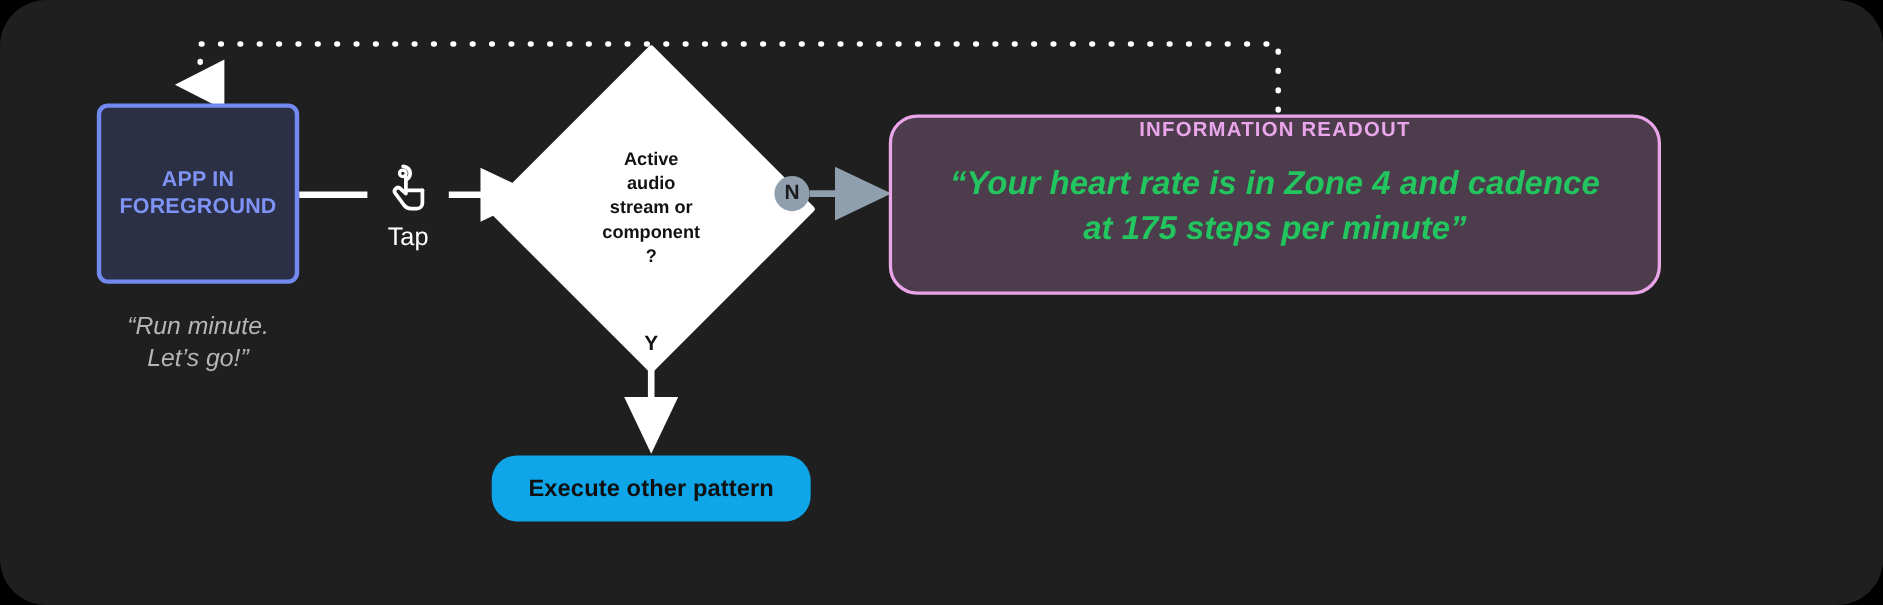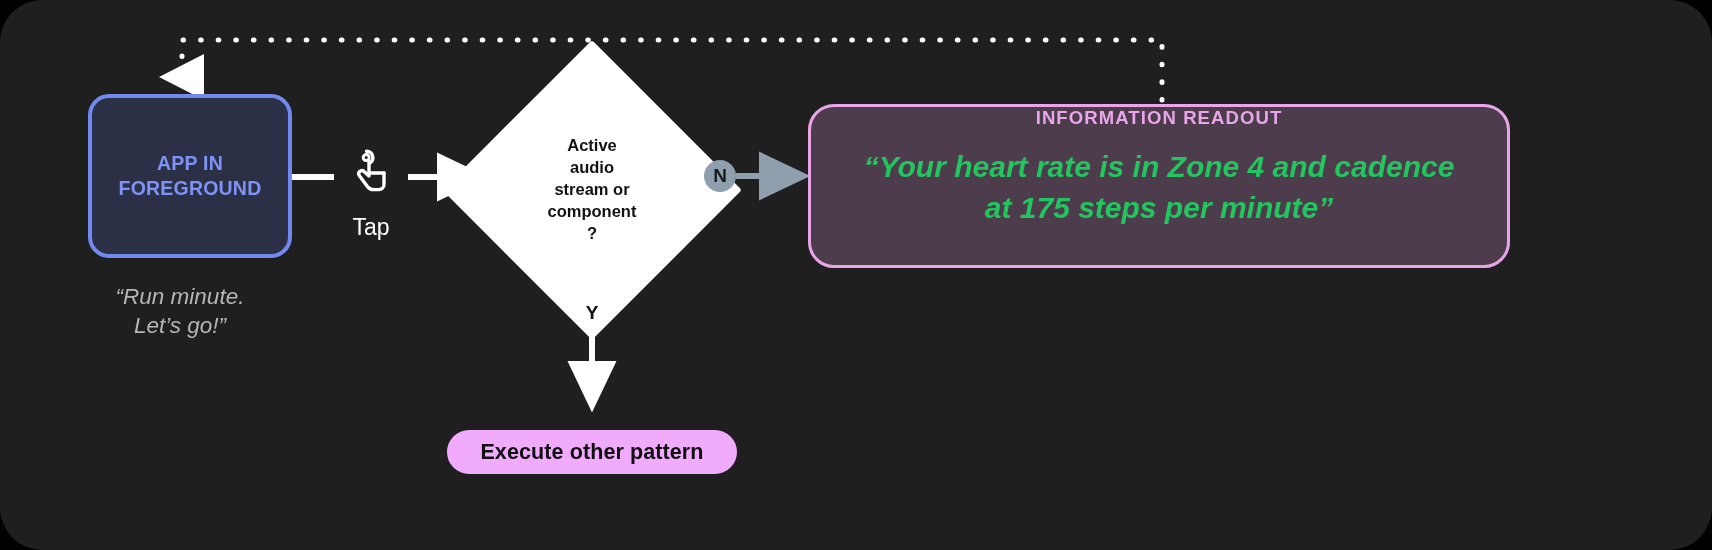--- a/index.html
+++ b/index.html
@@ -30,26 +30,26 @@
     width: 1712px;
     height: 550px;
     pointer-events: none;
   }
 
   
   #app-node {
     position: absolute;
     left: 88px;
     top: 94px;
-    width: 204px;
+    width: 184px;
     height: 164px;
     box-sizing: border-box;
     background: #2b3047;
     border: 4px solid #7289f0;
-    border-radius: 21px;
+    border-radius: 10px;
     display: flex;
     align-items: center;
     justify-content: center;
   }
   #app-node .node-label {
     color: #7f93f5;
     font-size: 19.5px;
     font-weight: bold;
     line-height: 1.26;
     text-align: center;
@@ -80,21 +80,21 @@
     text-align: center;
   }
   #tap-icon {
     display: block;
     margin: 0 auto;
     width: 44px;
     height: 48px;
   }
   #tap-label {
     display: block;
-    margin-top: 20px;
+    margin-top: 8px;
     color: #ffffff;
     font-size: 23px;
     line-height: 1;
   }
 
   
   #decision-node {
     position: absolute;
     left: 486px;
     top: 84px;
@@ -152,27 +152,26 @@
     background: #ffffff;
     color: #121212;
   }
 
   
   #pattern-pill {
     position: absolute;
     left: 447px;
     top: 414px;
     width: 290px;
-    height: 44px;
-    background: #f0abfc;
+    height: 60px;
+    background: #0ea5e9;
     border-radius: 23px;
     display: flex;
     align-items: center;
     justify-content: center;
-    margin-top: 16px;
   }
   #pattern-pill-label {
     color: #101010;
     font-size: 21.5px;
     font-weight: bold;
     letter-spacing: 0.1px;
   }
 
   
   #readout-panel {

